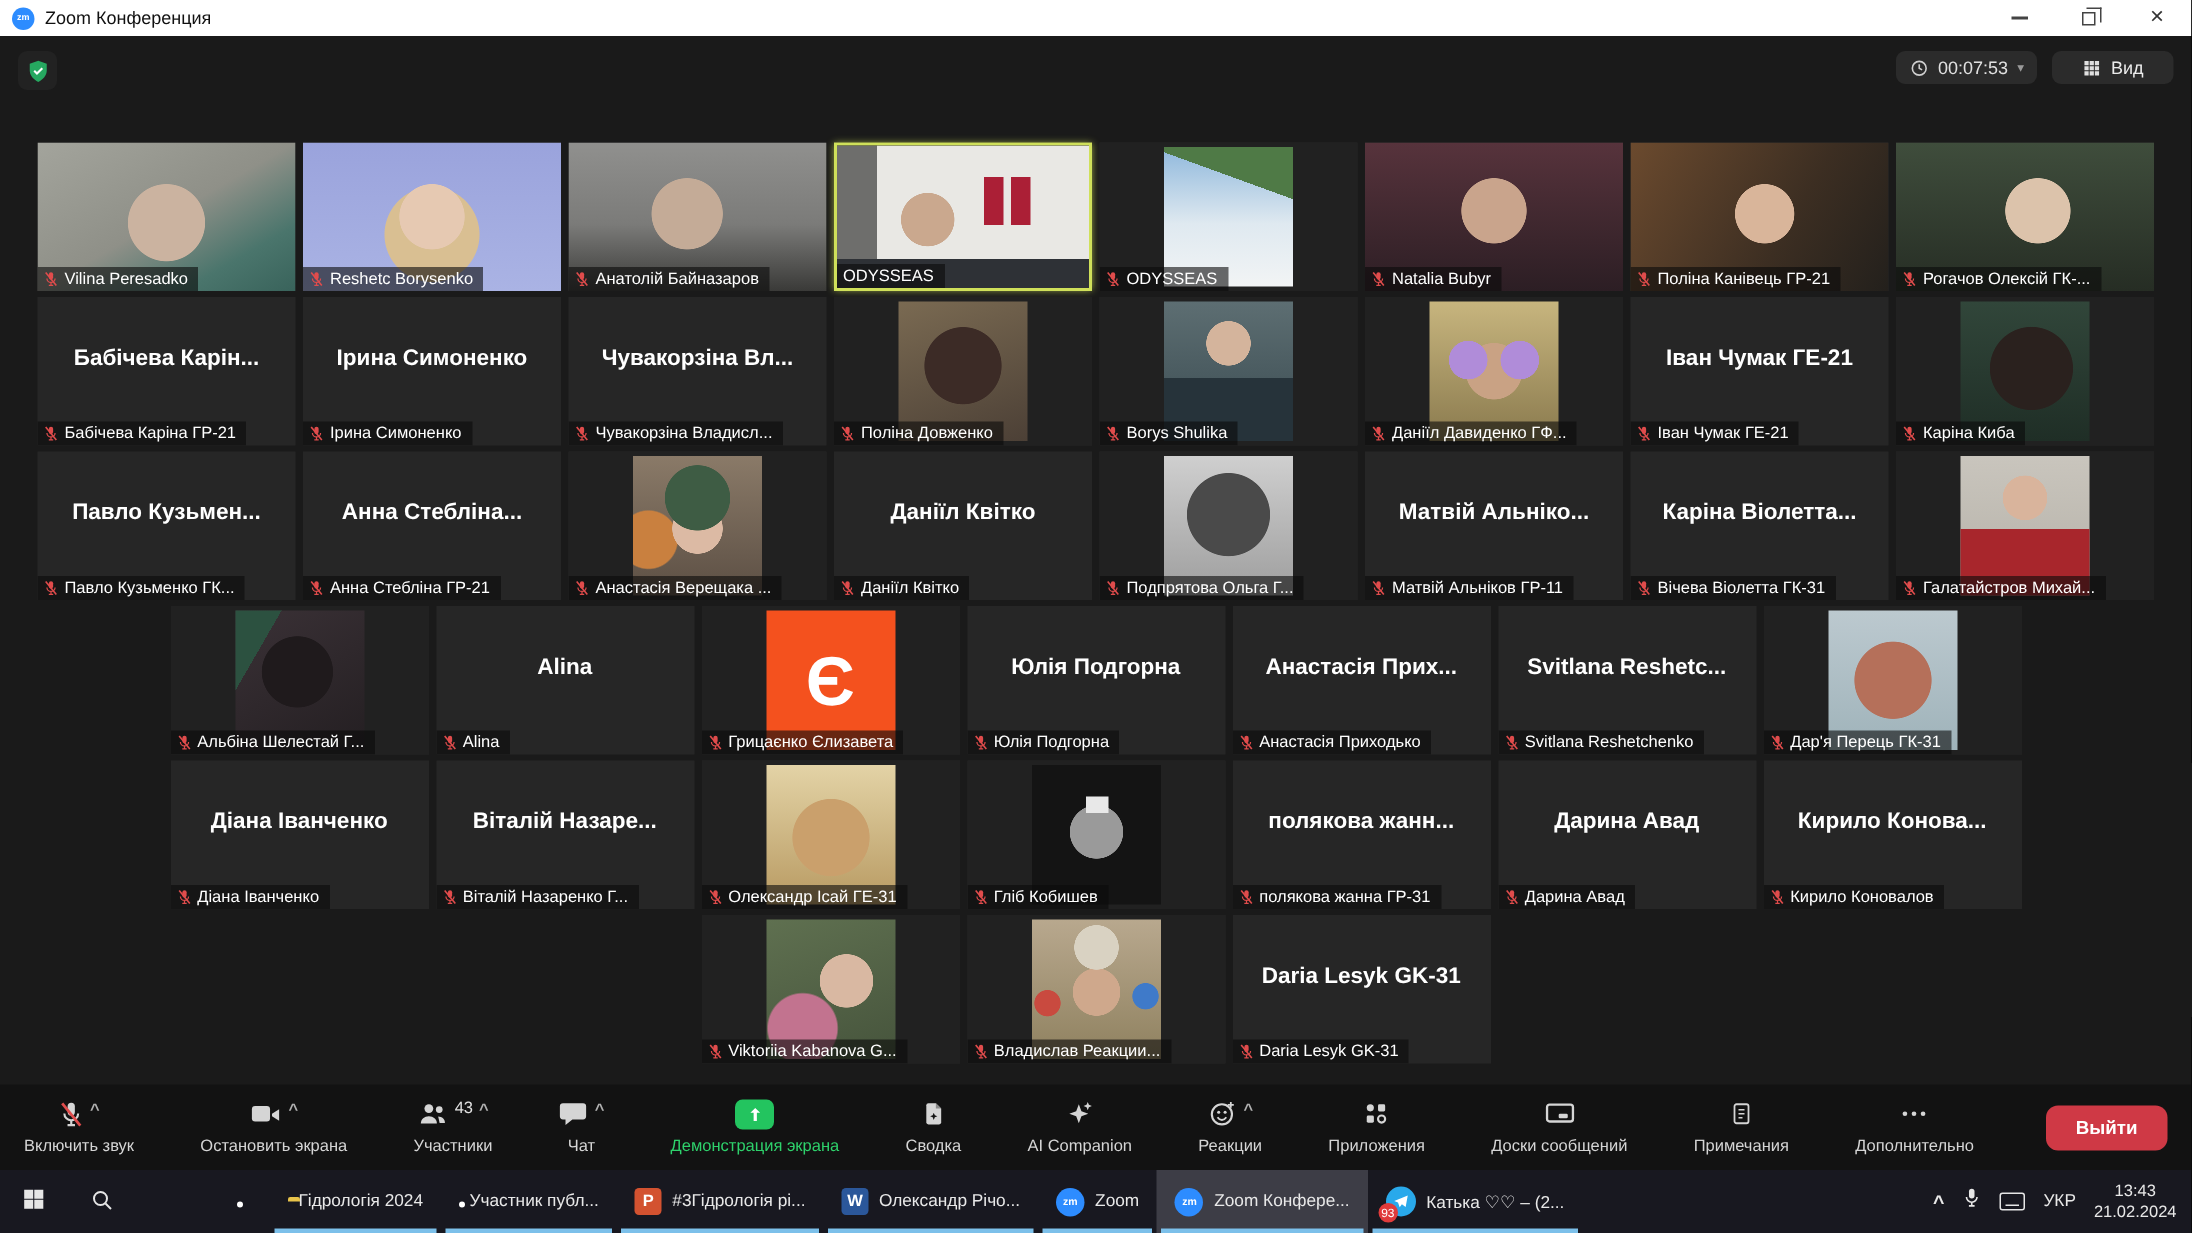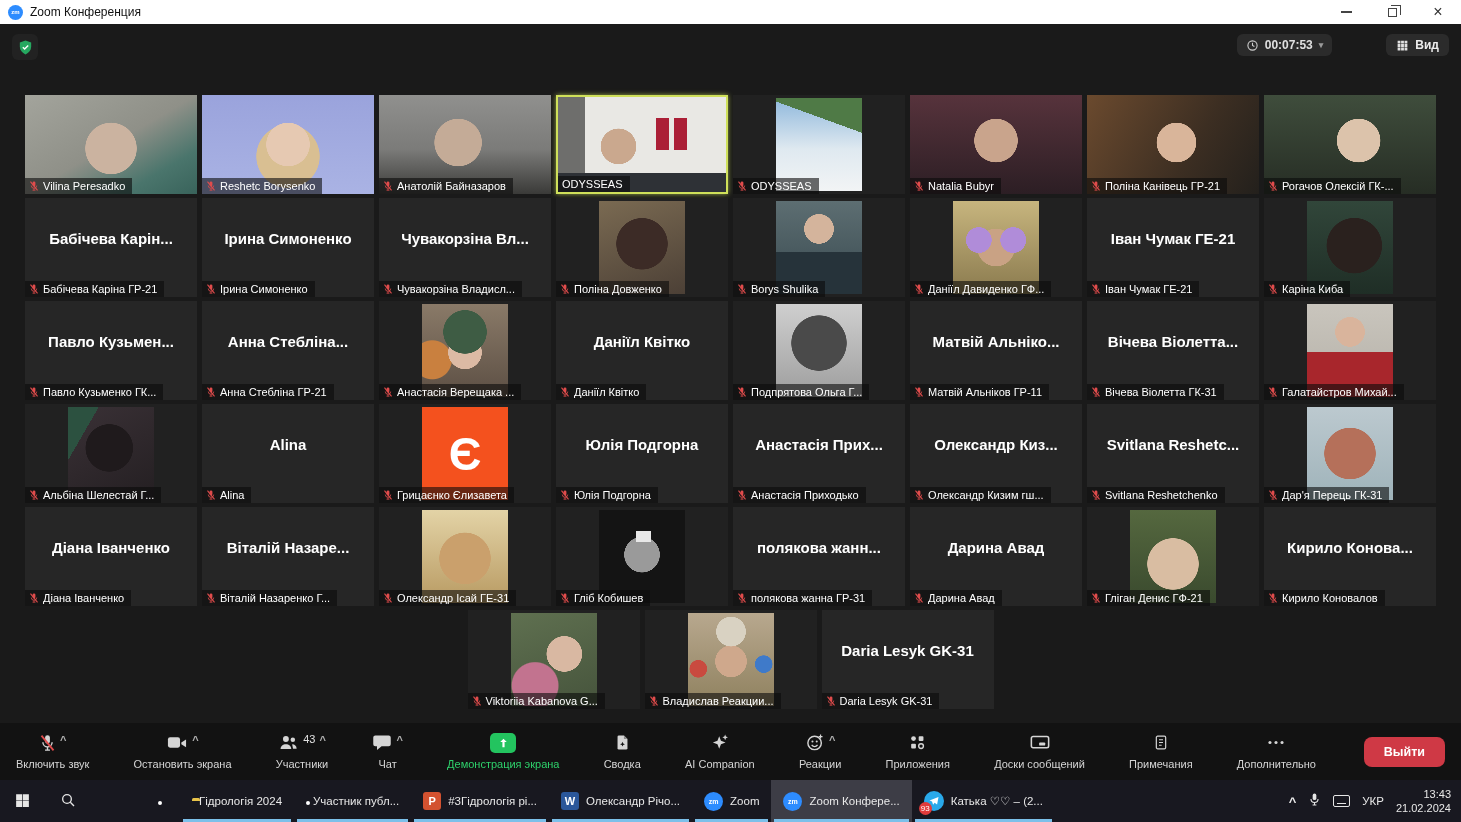--- a/index.html
+++ b/index.html
@@ -14,24 +14,24 @@
   .win-btn{width:46px;height:100%;display:flex;align-items:center;justify-content:center;color:#333;}
   .glyph-min{width:11px;height:2px;background:#444;}
   .glyph-max{width:9px;height:9px;border:1.3px solid #444;position:relative;background:#fff;}
   .glyph-max::before{content:'';position:absolute;top:-3.5px;left:2.2px;width:9px;height:9px;border:1.3px solid #444;border-bottom:none;border-left:none;}
   .glyph-close{font-size:16px;line-height:1;color:#333;}
 
   
   .meeting{position:absolute;top:24px;left:0;right:0;height:756px;background:#1a1a1a;}
   .meet-top{position:absolute;top:0;left:0;right:0;height:62px;display:flex;align-items:flex-start;justify-content:space-between;padding:10px 12px 0 12px;}
   .shield-wrap{width:26px;height:26px;border-radius:6px;background:#222;display:flex;align-items:center;justify-content:center;}
-  .top-right{display:flex;gap:10px;align-items:flex-start;font-weight:bold;}
+  .top-right{display:flex;gap:10px;align-items:flex-start;}
   .timer-pill{background:#2b2b2b;border-radius:6px;padding:4px 9px;display:flex;align-items:center;gap:6px;color:#e0e0e0;font-size:12px;}
   .timer-caret{color:#9a9a9a;font-size:9px;}
-  .view-btn{background:#2b2b2b;border-radius:6px;padding:4px 10px;display:flex;align-items:center;gap:6px;color:#ececec;font-size:12px;margin-left:44px;}
+  .view-btn{background:#2b2b2b;border-radius:6px;padding:4px 20px;display:flex;align-items:center;gap:6px;color:#ececec;font-size:12px;}
 
   
   #grid{position:absolute;top:71px;left:0;right:0;}
   .grid-row{display:flex;justify-content:center;gap:5px;margin-bottom:4px;}
   .tile{position:relative;width:172px;height:99px;background:#262626;overflow:hidden;}
   .tile.active{border:2px solid #cfe05a;box-shadow:0 0 5px rgba(205,224,90,.7);}
   .video{position:absolute;inset:0;}
   .avwrap{position:absolute;inset:0;display:flex;align-items:center;justify-content:center;background:#212121;}
   .avatar{width:86px;height:93px;}
   .avatar.letter{display:flex;align-items:center;justify-content:center;color:#fff;font-size:46px;font-weight:bold;}
@@ -93,21 +93,21 @@
   .word-ic{background:#2b579a;}
   .zoomapp-ic{width:19px;height:19px;border-radius:50%;background:#2d8cff;color:#fff;font-size:7px;font-weight:bold;display:flex;align-items:center;justify-content:center;}
   .tg-wrap{position:relative;width:20px;height:20px;}
   .tg-ic{width:20px;height:20px;border-radius:50%;background:#29a9eb;display:flex;align-items:center;justify-content:center;}
   .tg-badge{position:absolute;left:-5px;bottom:-4px;min-width:13px;height:13px;border-radius:7px;background:#e03b3b;color:#fff;font-size:8px;display:flex;align-items:center;justify-content:center;padding:0 2px;text-align:center;}
   .tray{margin-left:auto;display:flex;align-items:center;gap:12px;padding:0 10px 0 6px;}
   .tray-chev{color:#e8e8e8;font-size:13px;font-weight:bold;}
   .kb-ic{width:17px;height:12px;border:1.5px solid #e6e6e6;border-radius:2px;position:relative;}
   .kb-ic::after{content:'';position:absolute;left:3px;right:3px;bottom:2px;height:1.5px;background:#e6e6e6;}
   .tray-lang{color:#e8e8e8;font-size:11.5px;}
-  .tray-clock{color:#e8e8e8;font-size:11px;text-align:right;line-height:1.3;}
+  .tray-clock{color:#e8e8e8;font-size:11px;text-align:center;line-height:1.3;}
 </style>
 </head>
 <body>
 
 <div class="screen">
 
   <div class="titlebar">
     <span class="zm-logo">zm</span>
     <span class="win-title">Zoom Конференция</span>
     <div class="win-ctrls">
@@ -463,21 +463,21 @@
     <rect x="8.6" y="2" width="6.8" height="12" rx="3.4" fill="#e04c4c"></rect>
     <path d="M5.5 12a6.5 6.5 0 0 0 13 0" stroke="#e04c4c" stroke-width="2" fill="none"></path>
     <path d="M12 18.5V23M8.5 23h7" stroke="#e04c4c" stroke-width="2"></path>
     <line x1="3.5" y1="2.5" x2="20.5" y2="23.5" stroke="#e04c4c" stroke-width="2.6"></line>
   </svg>
               </span>
               <span>Матвій Альніков ГР-11</span>
             </div>
           </div>
           <div class="tile">
-            <div class="center-name">Вічева Віолетта...</div>
+            <div class="center-name">Каріна Віолетта...</div>
             <div class="tile-label">
               <span class="mic">
                 <svg width="10" height="12" viewBox="0 0 24 26">
     <rect x="8.6" y="2" width="6.8" height="12" rx="3.4" fill="#e04c4c"></rect>
     <path d="M5.5 12a6.5 6.5 0 0 0 13 0" stroke="#e04c4c" stroke-width="2" fill="none"></path>
     <path d="M12 18.5V23M8.5 23h7" stroke="#e04c4c" stroke-width="2"></path>
     <line x1="3.5" y1="2.5" x2="20.5" y2="23.5" stroke="#e04c4c" stroke-width="2.6"></line>
   </svg>
               </span>
               <span>Вічева Віолетта ГК-31</span>
@@ -569,34 +569,20 @@
     <rect x="8.6" y="2" width="6.8" height="12" rx="3.4" fill="#e04c4c"></rect>
     <path d="M5.5 12a6.5 6.5 0 0 0 13 0" stroke="#e04c4c" stroke-width="2" fill="none"></path>
     <path d="M12 18.5V23M8.5 23h7" stroke="#e04c4c" stroke-width="2"></path>
     <line x1="3.5" y1="2.5" x2="20.5" y2="23.5" stroke="#e04c4c" stroke-width="2.6"></line>
   </svg>
               </span>
               <span>Анастасія Приходько</span>
             </div>
           </div>
           <div class="tile">
-            <div class="center-name">Олександр Киз...</div>
-            <div class="tile-label">
-              <span class="mic">
-                <svg width="10" height="12" viewBox="0 0 24 26">
-    <rect x="8.6" y="2" width="6.8" height="12" rx="3.4" fill="#e04c4c"></rect>
-    <path d="M5.5 12a6.5 6.5 0 0 0 13 0" stroke="#e04c4c" stroke-width="2" fill="none"></path>
-    <path d="M12 18.5V23M8.5 23h7" stroke="#e04c4c" stroke-width="2"></path>
-    <line x1="3.5" y1="2.5" x2="20.5" y2="23.5" stroke="#e04c4c" stroke-width="2.6"></line>
-  </svg>
-              </span>
-              <span>Олександр Кизим гш...</span>
-            </div>
-          </div>
-          <div class="tile">
             <div class="center-name">Svitlana Reshetc...</div>
             <div class="tile-label">
               <span class="mic">
                 <svg width="10" height="12" viewBox="0 0 24 26">
     <rect x="8.6" y="2" width="6.8" height="12" rx="3.4" fill="#e04c4c"></rect>
     <path d="M5.5 12a6.5 6.5 0 0 0 13 0" stroke="#e04c4c" stroke-width="2" fill="none"></path>
     <path d="M12 18.5V23M8.5 23h7" stroke="#e04c4c" stroke-width="2"></path>
     <line x1="3.5" y1="2.5" x2="20.5" y2="23.5" stroke="#e04c4c" stroke-width="2.6"></line>
   </svg>
               </span>
@@ -700,36 +686,20 @@
             <div class="tile-label">
               <span class="mic">
                 <svg width="10" height="12" viewBox="0 0 24 26">
     <rect x="8.6" y="2" width="6.8" height="12" rx="3.4" fill="#e04c4c"></rect>
     <path d="M5.5 12a6.5 6.5 0 0 0 13 0" stroke="#e04c4c" stroke-width="2" fill="none"></path>
     <path d="M12 18.5V23M8.5 23h7" stroke="#e04c4c" stroke-width="2"></path>
     <line x1="3.5" y1="2.5" x2="20.5" y2="23.5" stroke="#e04c4c" stroke-width="2.6"></line>
   </svg>
               </span>
               <span>Дарина Авад</span>
-            </div>
-          </div>
-          <div class="tile">
-            <div class="avwrap">
-              <div class="avatar bg-gligan"></div>
-            </div>
-            <div class="tile-label">
-              <span class="mic">
-                <svg width="10" height="12" viewBox="0 0 24 26">
-    <rect x="8.6" y="2" width="6.8" height="12" rx="3.4" fill="#e04c4c"></rect>
-    <path d="M5.5 12a6.5 6.5 0 0 0 13 0" stroke="#e04c4c" stroke-width="2" fill="none"></path>
-    <path d="M12 18.5V23M8.5 23h7" stroke="#e04c4c" stroke-width="2"></path>
-    <line x1="3.5" y1="2.5" x2="20.5" y2="23.5" stroke="#e04c4c" stroke-width="2.6"></line>
-  </svg>
-              </span>
-              <span>Гліган Денис ГФ-21</span>
             </div>
           </div>
           <div class="tile">
             <div class="center-name">Кирило Конова...</div>
             <div class="tile-label">
               <span class="mic">
                 <svg width="10" height="12" viewBox="0 0 24 26">
     <rect x="8.6" y="2" width="6.8" height="12" rx="3.4" fill="#e04c4c"></rect>
     <path d="M5.5 12a6.5 6.5 0 0 0 13 0" stroke="#e04c4c" stroke-width="2" fill="none"></path>
     <path d="M12 18.5V23M8.5 23h7" stroke="#e04c4c" stroke-width="2"></path>

